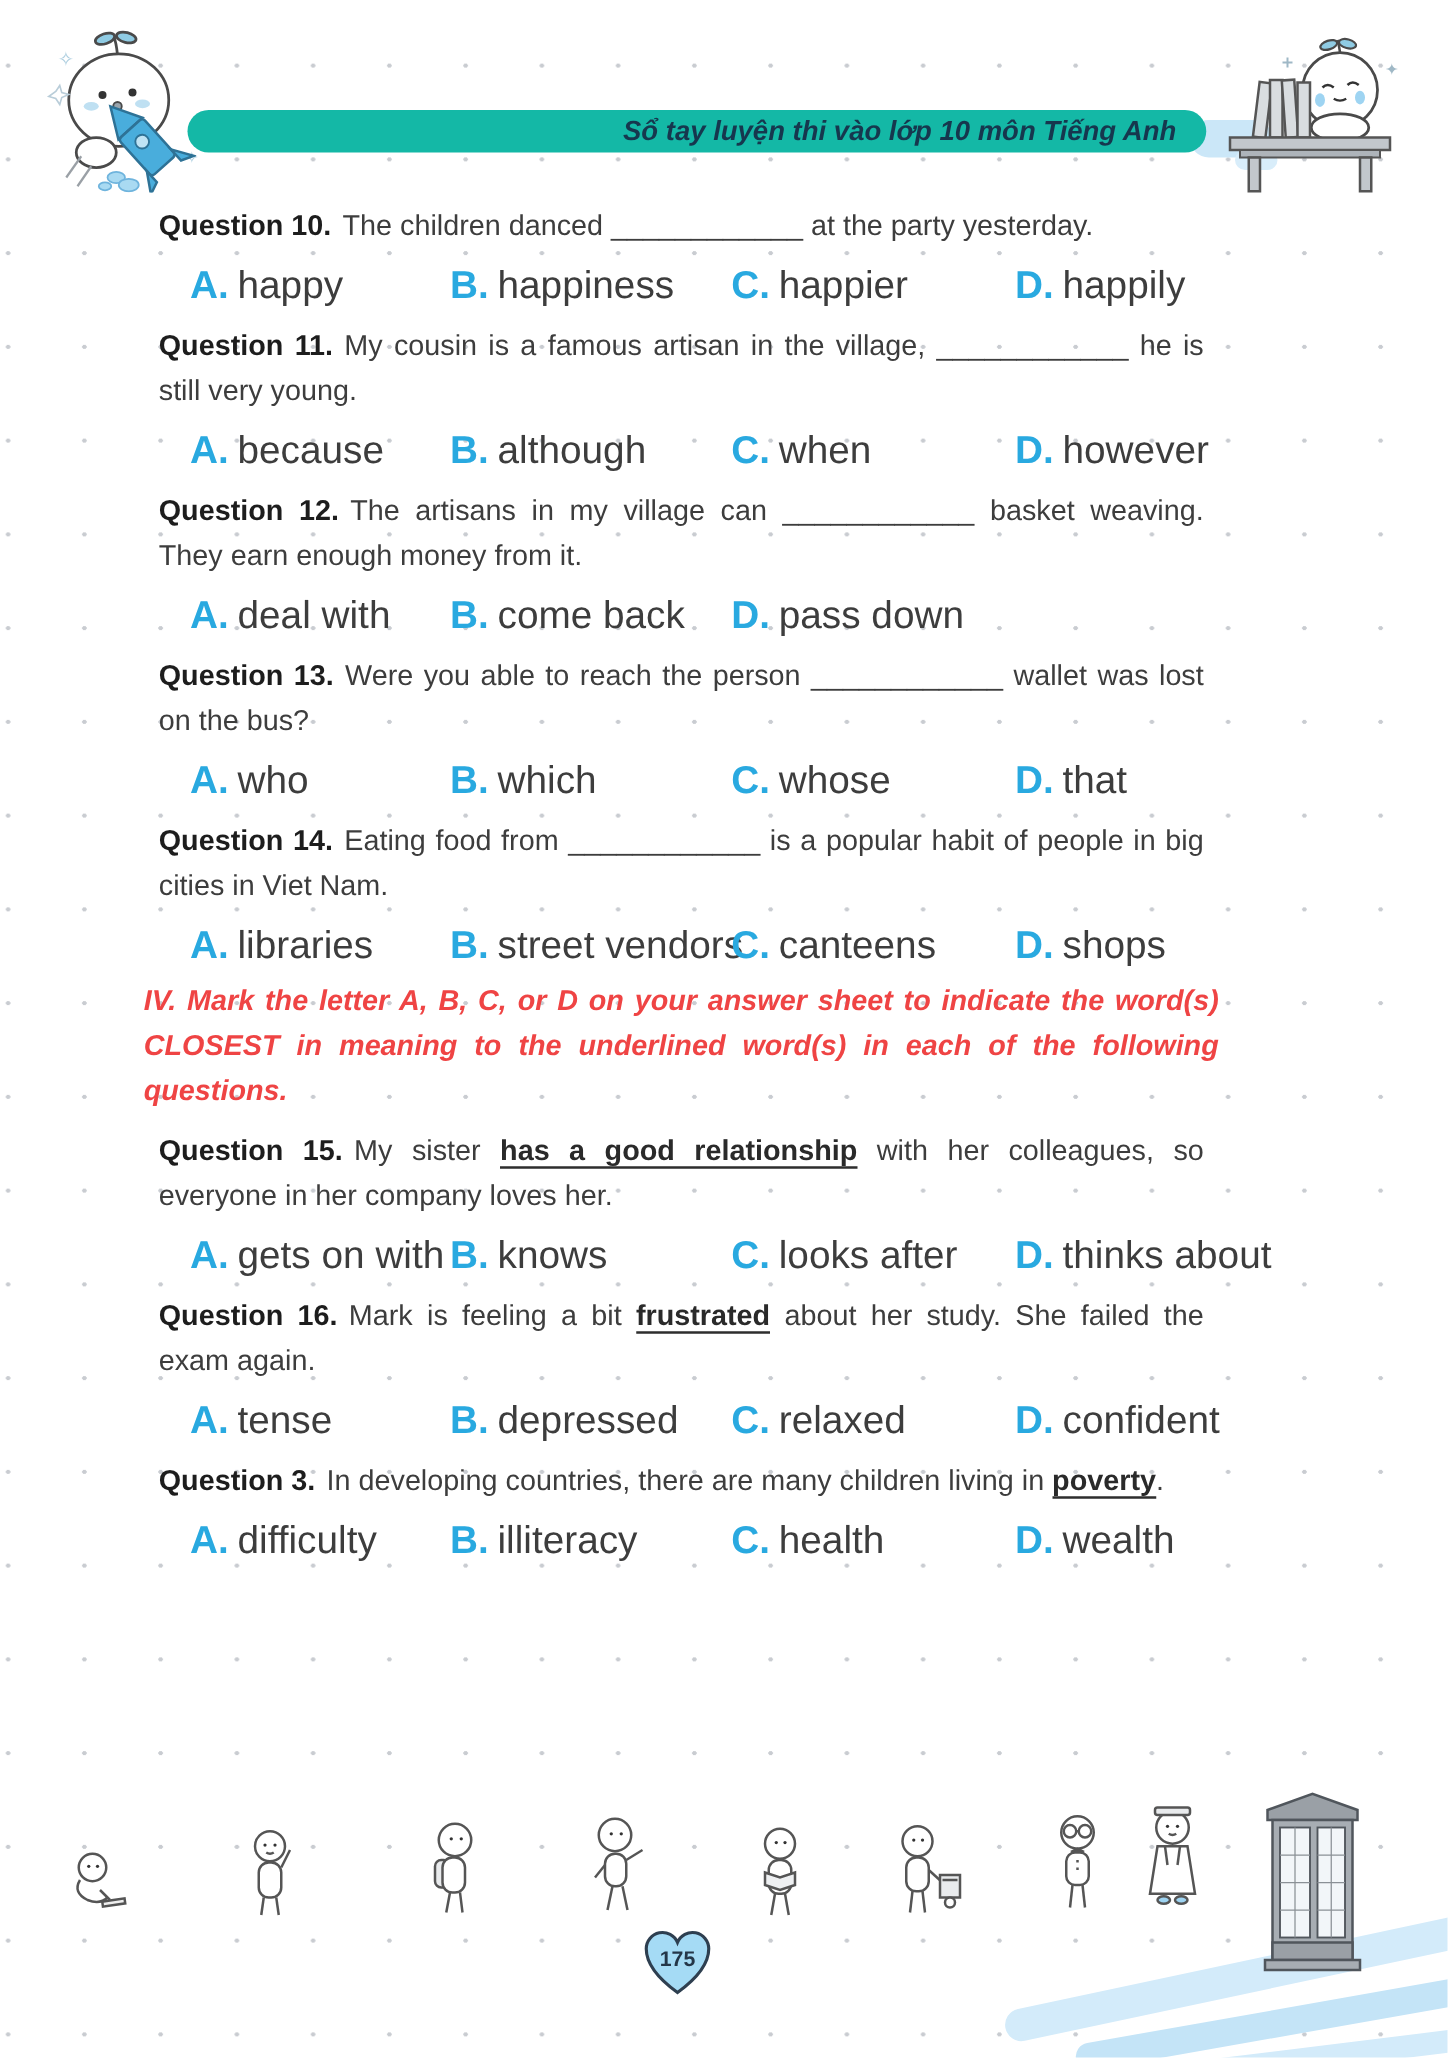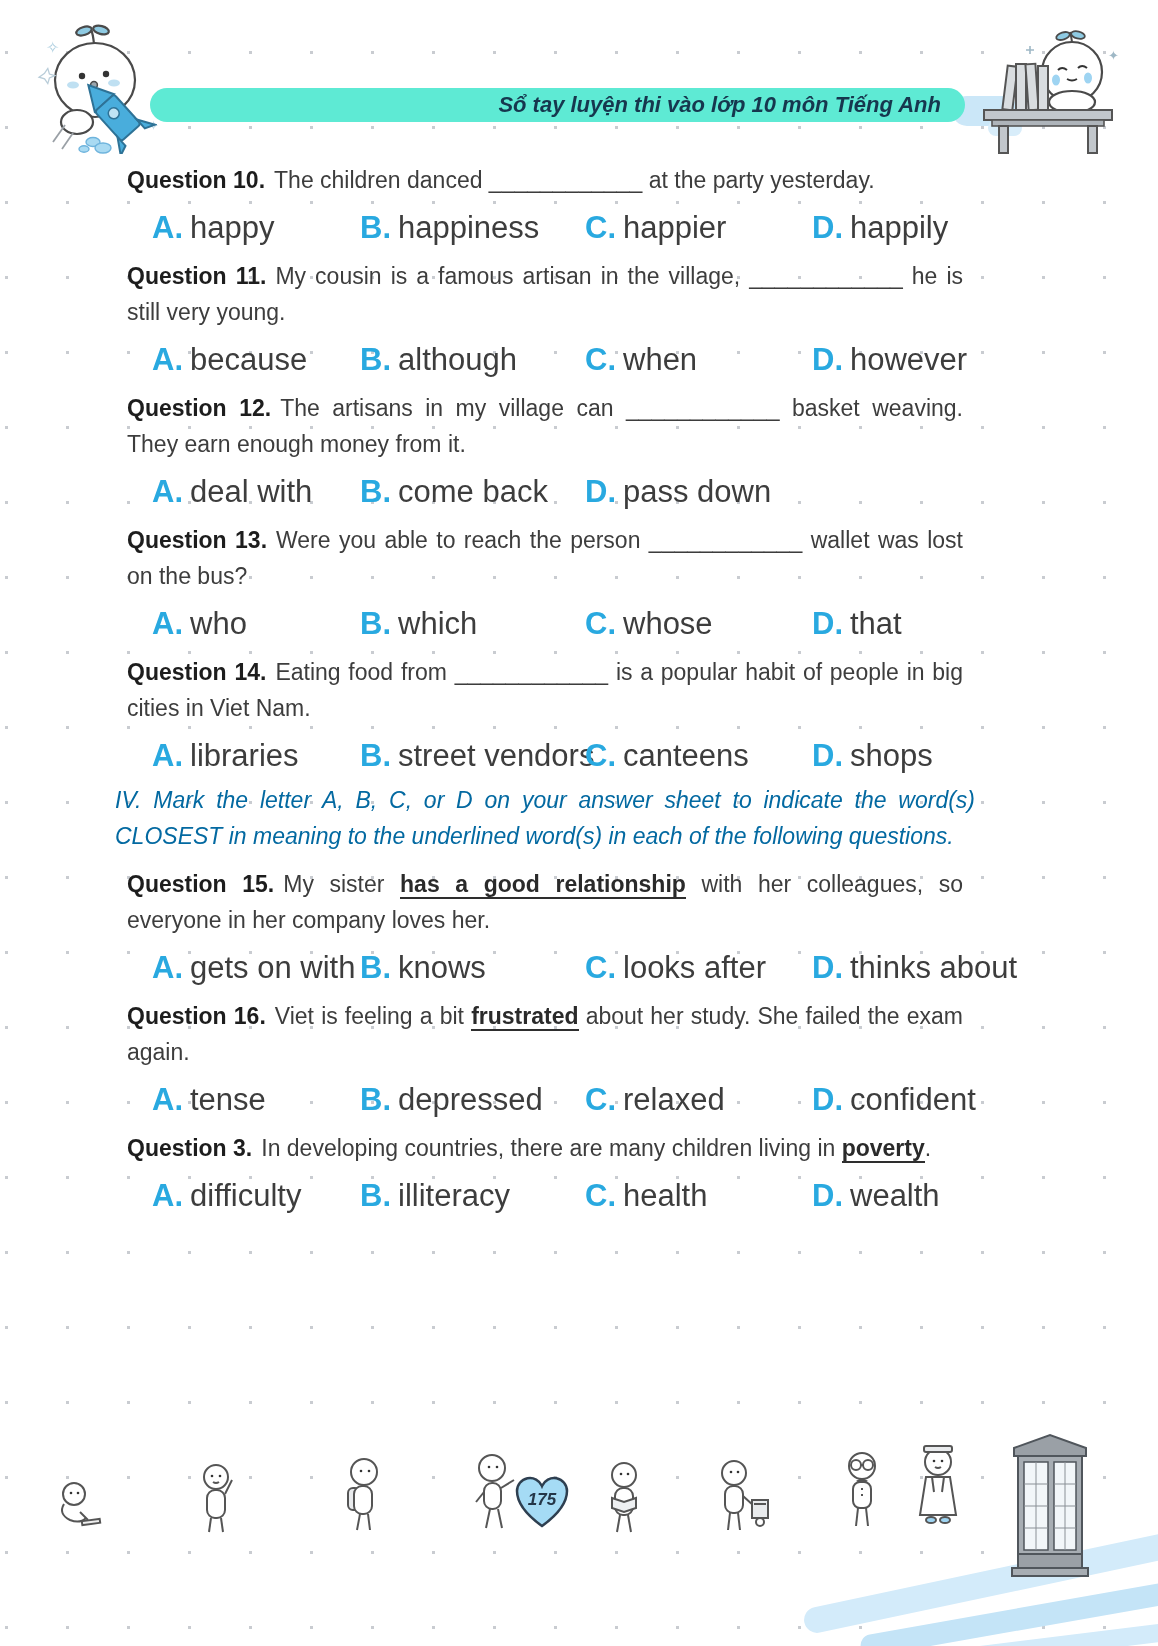--- a/index.html
+++ b/index.html
@@ -7,42 +7,42 @@
     width:1158px;height:1646px;position:relative;overflow:hidden;
     background-color:#ffffff;
     background-image:radial-gradient(circle,#c9ccd1 1.6px,transparent 1.9px);
     background-size:61px 75px;background-position:37px 15px;
     font-family:"Liberation Sans","DejaVu Sans",sans-serif;
     color:#3d3d3d;
   }
   
   .banner{
     position:absolute;left:150px;top:88px;width:815px;height:34px;
-    background:#5eead4;border-radius:17px;
+    background:#14b8a6;border-radius:17px;
     display:flex;align-items:center;justify-content:flex-end;padding-right:24px;box-sizing:border-box;
   }
   .banner-blob{position:absolute;left:952px;top:96px;width:66px;height:30px;background:#cbe7f8;border-radius:16px;}
   .banner-blob2{position:absolute;left:988px;top:120px;width:34px;height:16px;background:#d8edfa;border-radius:9px;}
   .title{font-size:22px;font-weight:700;font-style:italic;color:#16374e;white-space:nowrap;}
   .sparkle{position:absolute;font-size:16px;color:#aecfe0;}
   
   .content{position:absolute;left:115px;top:150px;width:860px;}
   .q{margin-bottom:6px;}
   .q-text{margin:12px;font-size:23px;line-height:36px;text-align:justify;color:#3d3d3d;}
   .q-label{font-weight:700;color:#1d1d1d;margin-right:9px;}
   .q-und{font-weight:700;color:#2a2a2a;border-bottom:2.5px solid #2e2e2e;}
   .opts{display:grid;grid-template-columns:208px 225px 227px auto;padding-left:37px;
         margin:4px 0 6px;font-size:31px;line-height:36px;}
   .opt{white-space:nowrap;}
   .letter{color:#29a9e0;font-weight:700;margin-right:7px;}
   .section{margin:8px 0 8px;font-size:23px;line-height:36px;text-align:justify;
-           font-weight:400;font-style:italic;color:#0369a1;}
+           font-weight:700;font-style:italic;color:#ef4444;}
   
   .doodle{position:absolute;}
-  .heart-wrap{position:absolute;left:514px;top:1476px;width:56px;height:56px;font-style:italic;}
+  .heart-wrap{position:absolute;left:514px;top:1544px;width:56px;height:56px;}
   .heart-num{position:absolute;left:0;top:14px;width:56px;text-align:center;
              font-size:17px;font-weight:700;color:#243648;}
   .scr1{position:absolute;left:800px;top:1568px;width:400px;height:26px;background:#d3ebfa;border-radius:14px;transform:rotate(-12deg);}
   .scr2{position:absolute;left:858px;top:1604px;width:370px;height:22px;background:#c4e4f7;border-radius:12px;transform:rotate(-10deg);}
   .scr3{position:absolute;left:928px;top:1634px;width:300px;height:18px;background:#d3ebfa;border-radius:10px;transform:rotate(-7deg);}
   svg{display:block;}
 </style>
 </head>
 <body>
 
@@ -173,21 +173,21 @@
     <p class="q-text"><span class="q-label">Question 15.</span><span>My sister </span><span class="q-und">has a good relationship</span><span> with her colleagues, so everyone in her company loves her.</span></p>
     <div class="opts">
       <div class="opt"><span class="letter">A.</span><span>gets on with</span></div>
       <div class="opt"><span class="letter">B.</span><span>knows</span></div>
       <div class="opt"><span class="letter">C.</span><span>looks after</span></div>
       <div class="opt"><span class="letter">D.</span><span>thinks about</span></div>
     </div>
   </div>
 
   <div class="q">
-    <p class="q-text"><span class="q-label">Question 16.</span><span>Viet is feeling a bit </span><span class="q-und">frustrated</span><span> about her study. She failed the exam again.</span></p>
+    <p class="q-text"><span class="q-label">Question 16.</span><span>Mark is feeling a bit </span><span class="q-und">frustrated</span><span> about her study. She failed the exam again.</span></p>
     <div class="opts">
       <div class="opt"><span class="letter">A.</span><span>tense</span></div>
       <div class="opt"><span class="letter">B.</span><span>depressed</span></div>
       <div class="opt"><span class="letter">C.</span><span>relaxed</span></div>
       <div class="opt"><span class="letter">D.</span><span>confident</span></div>
     </div>
   </div>
 
 
   <div class="q">

